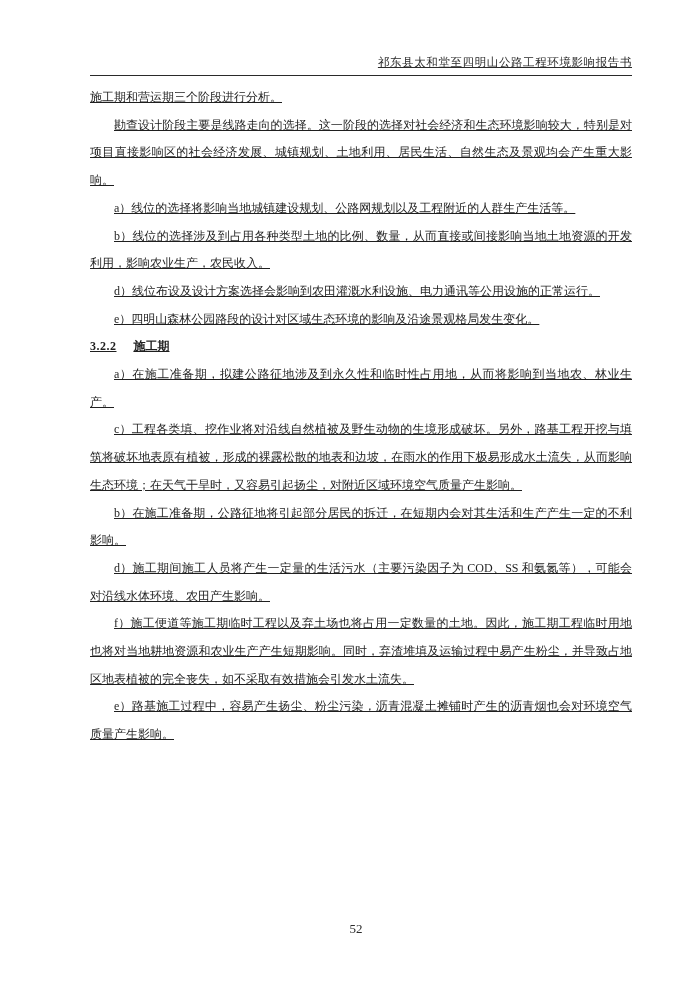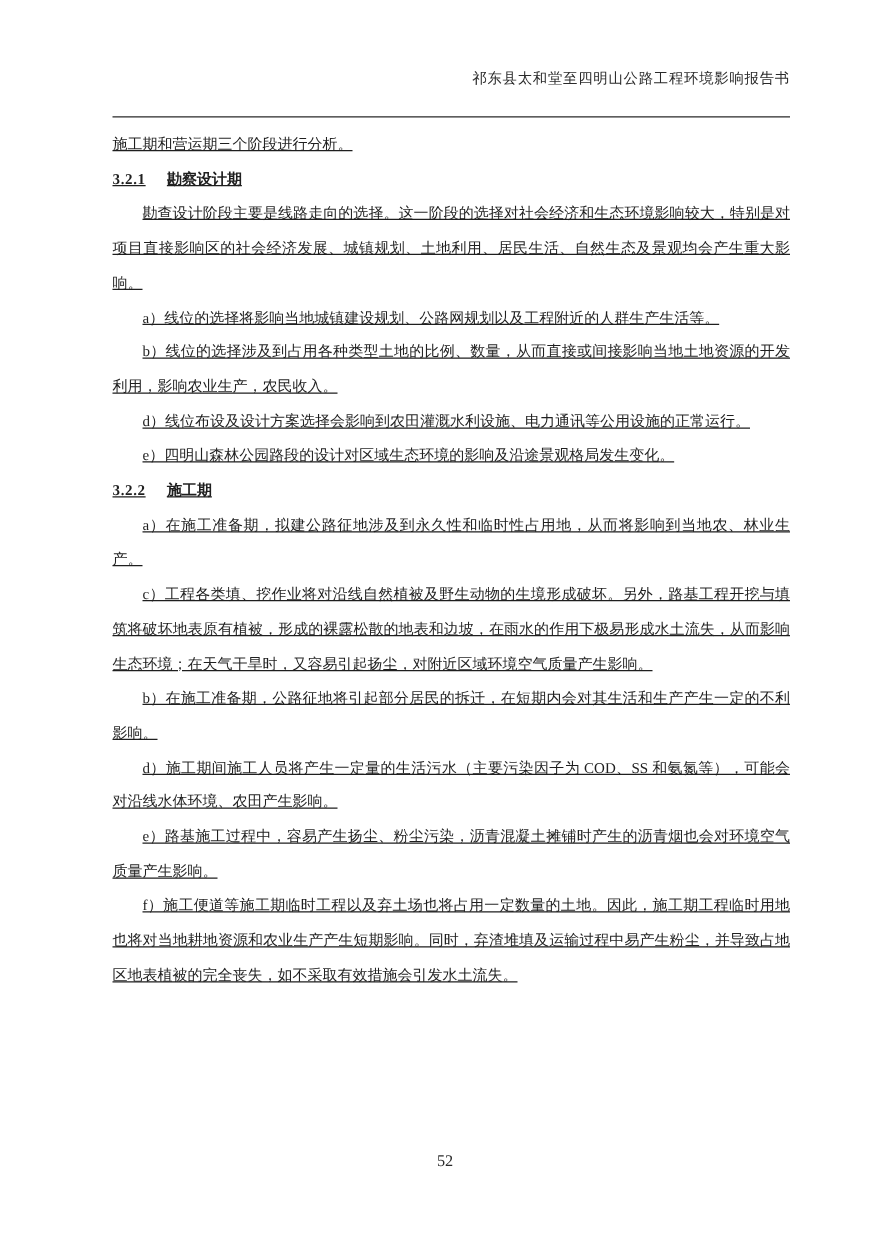--- a/index.html
+++ b/index.html
@@ -19,22 +19,23 @@
     width: 700px;
     height: 990px;
     box-sizing: border-box;
     padding: 55px 68px 0 90px;
   }
   .header {
     text-align: right;
     font-size: 11.5px;
     letter-spacing: 0.6px;
     color: #2a2a2a;
-    padding-bottom: 23px;
+    padding-bottom: 5px;
     border-bottom: 1.5px solid #2a2a2a;
+    text-decoration: underline;
   }
   .content {
     margin-top: 8px;
   }
   .content p {
     margin: 0;
     font-size: 12px;
     line-height: 27.7px;
     text-align: justify;
     text-justify: inter-ideograph;
@@ -69,23 +70,20 @@
 <div class="page">
 
   <div class="header">
     <span>祁东县太和堂至四明山公路工程环境影响报告书</span>
   </div>
 
   <div class="content">
 
     <p class="para">施工期和营运期三个阶段进行分析。</p>
 
-    <p class="heading">
-      <span class="sec-num">3.2.1</span><span>勘察设计期</span>
-    </p>
 
     <p class="para indent">勘查设计阶段主要是线路走向的选择。这一阶段的选择对社会经济和生态环境影响较大，特别是对项目直接影响区的社会经济发展、城镇规划、土地利用、居民生活、自然生态及景观均会产生重大影响。</p>
 
     <p class="para indent">a）线位的选择将影响当地城镇建设规划、公路网规划以及工程附近的人群生产生活等。</p>
 
     <p class="para indent">b）线位的选择涉及到占用各种类型土地的比例、数量，从而直接或间接影响当地土地资源的开发利用，影响农业生产，农民收入。</p>
 
 
     <p class="para indent">d）线位布设及设计方案选择会影响到农田灌溉水利设施、电力通讯等公用设施的正常运行。</p>
 
@@ -96,23 +94,23 @@
     </p>
 
     <p class="para indent">a）在施工准备期，拟建公路征地涉及到永久性和临时性占用地，从而将影响到当地农、林业生产。</p>
 
     <p class="para indent">c）工程各类填、挖作业将对沿线自然植被及野生动物的生境形成破坏。另外，路基工程开挖与填筑将破坏地表原有植被，形成的裸露松散的地表和边坡，在雨水的作用下极易形成水土流失，从而影响生态环境；在天气干旱时，又容易引起扬尘，对附近区域环境空气质量产生影响。</p>
 
     <p class="para indent">b）在施工准备期，公路征地将引起部分居民的拆迁，在短期内会对其生活和生产产生一定的不利影响。</p>
 
     <p class="para indent">d）施工期间施工人员将产生一定量的生活污水（主要污染因子为 COD、SS 和氨氮等），可能会对沿线水体环境、农田产生影响。</p>
 
+    <p class="para indent">f）施工便道等施工期临时工程以及弃土场也将占用一定数量的土地。因此，施工期工程临时用地也将对当地耕地资源和农业生产产生短期影响。同时，弃渣堆填及运输过程中易产生粉尘，并导致占地区地表植被的完全丧失，如不采取有效措施会引发水土流失。</p>
+
     <p class="para indent">e）路基施工过程中，容易产生扬尘、粉尘污染，沥青混凝土摊铺时产生的沥青烟也会对环境空气质量产生影响。</p>
-
-    <p class="para indent">f）施工便道等施工期临时工程以及弃土场也将占用一定数量的土地。因此，施工期工程临时用地也将对当地耕地资源和农业生产产生短期影响。同时，弃渣堆填及运输过程中易产生粉尘，并导致占地区地表植被的完全丧失，如不采取有效措施会引发水土流失。</p>
 
   </div>
 
   <div class="footer">
     <span>52</span>
   </div>
 
 </div>
 
 </body></html>

